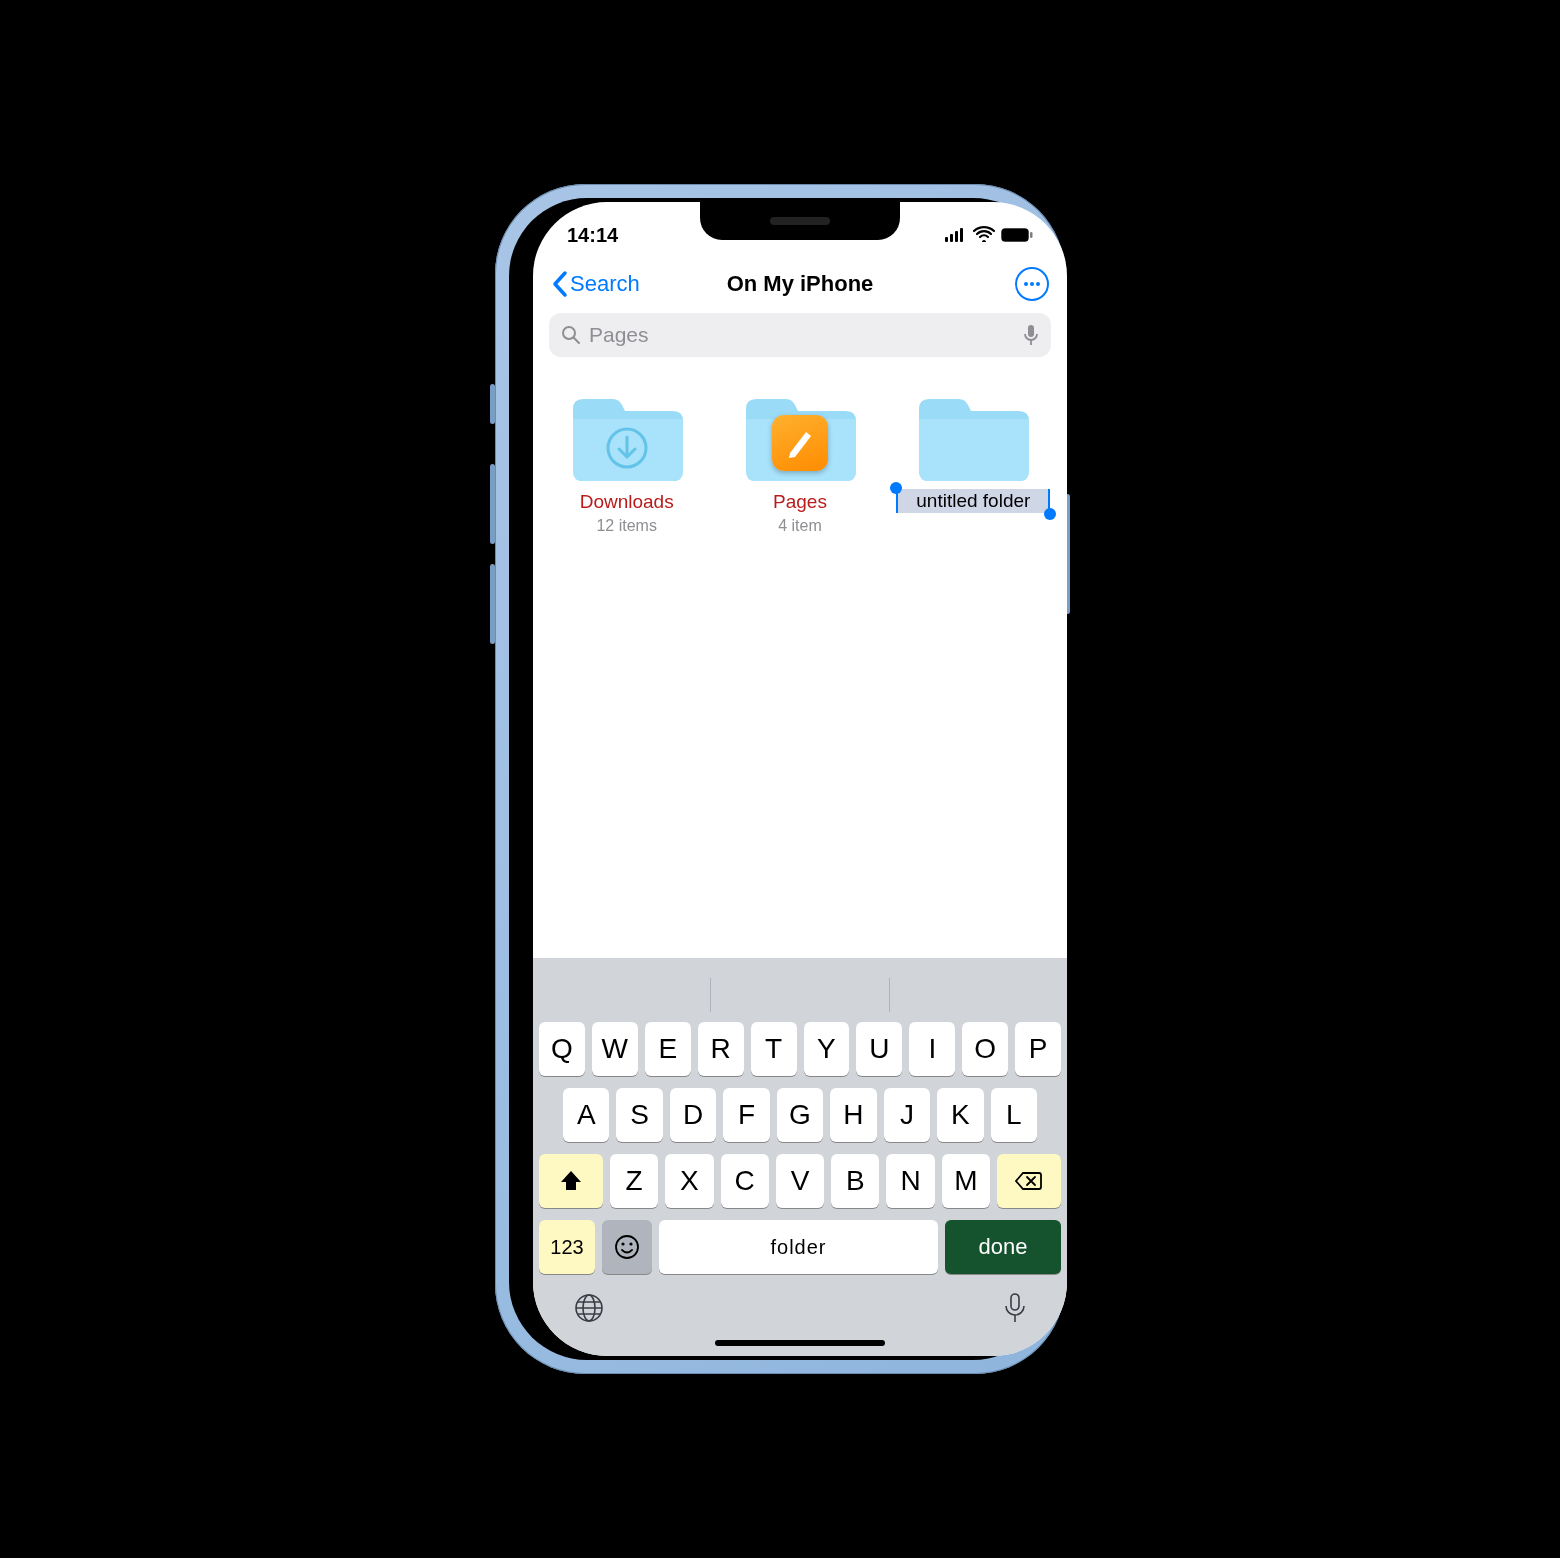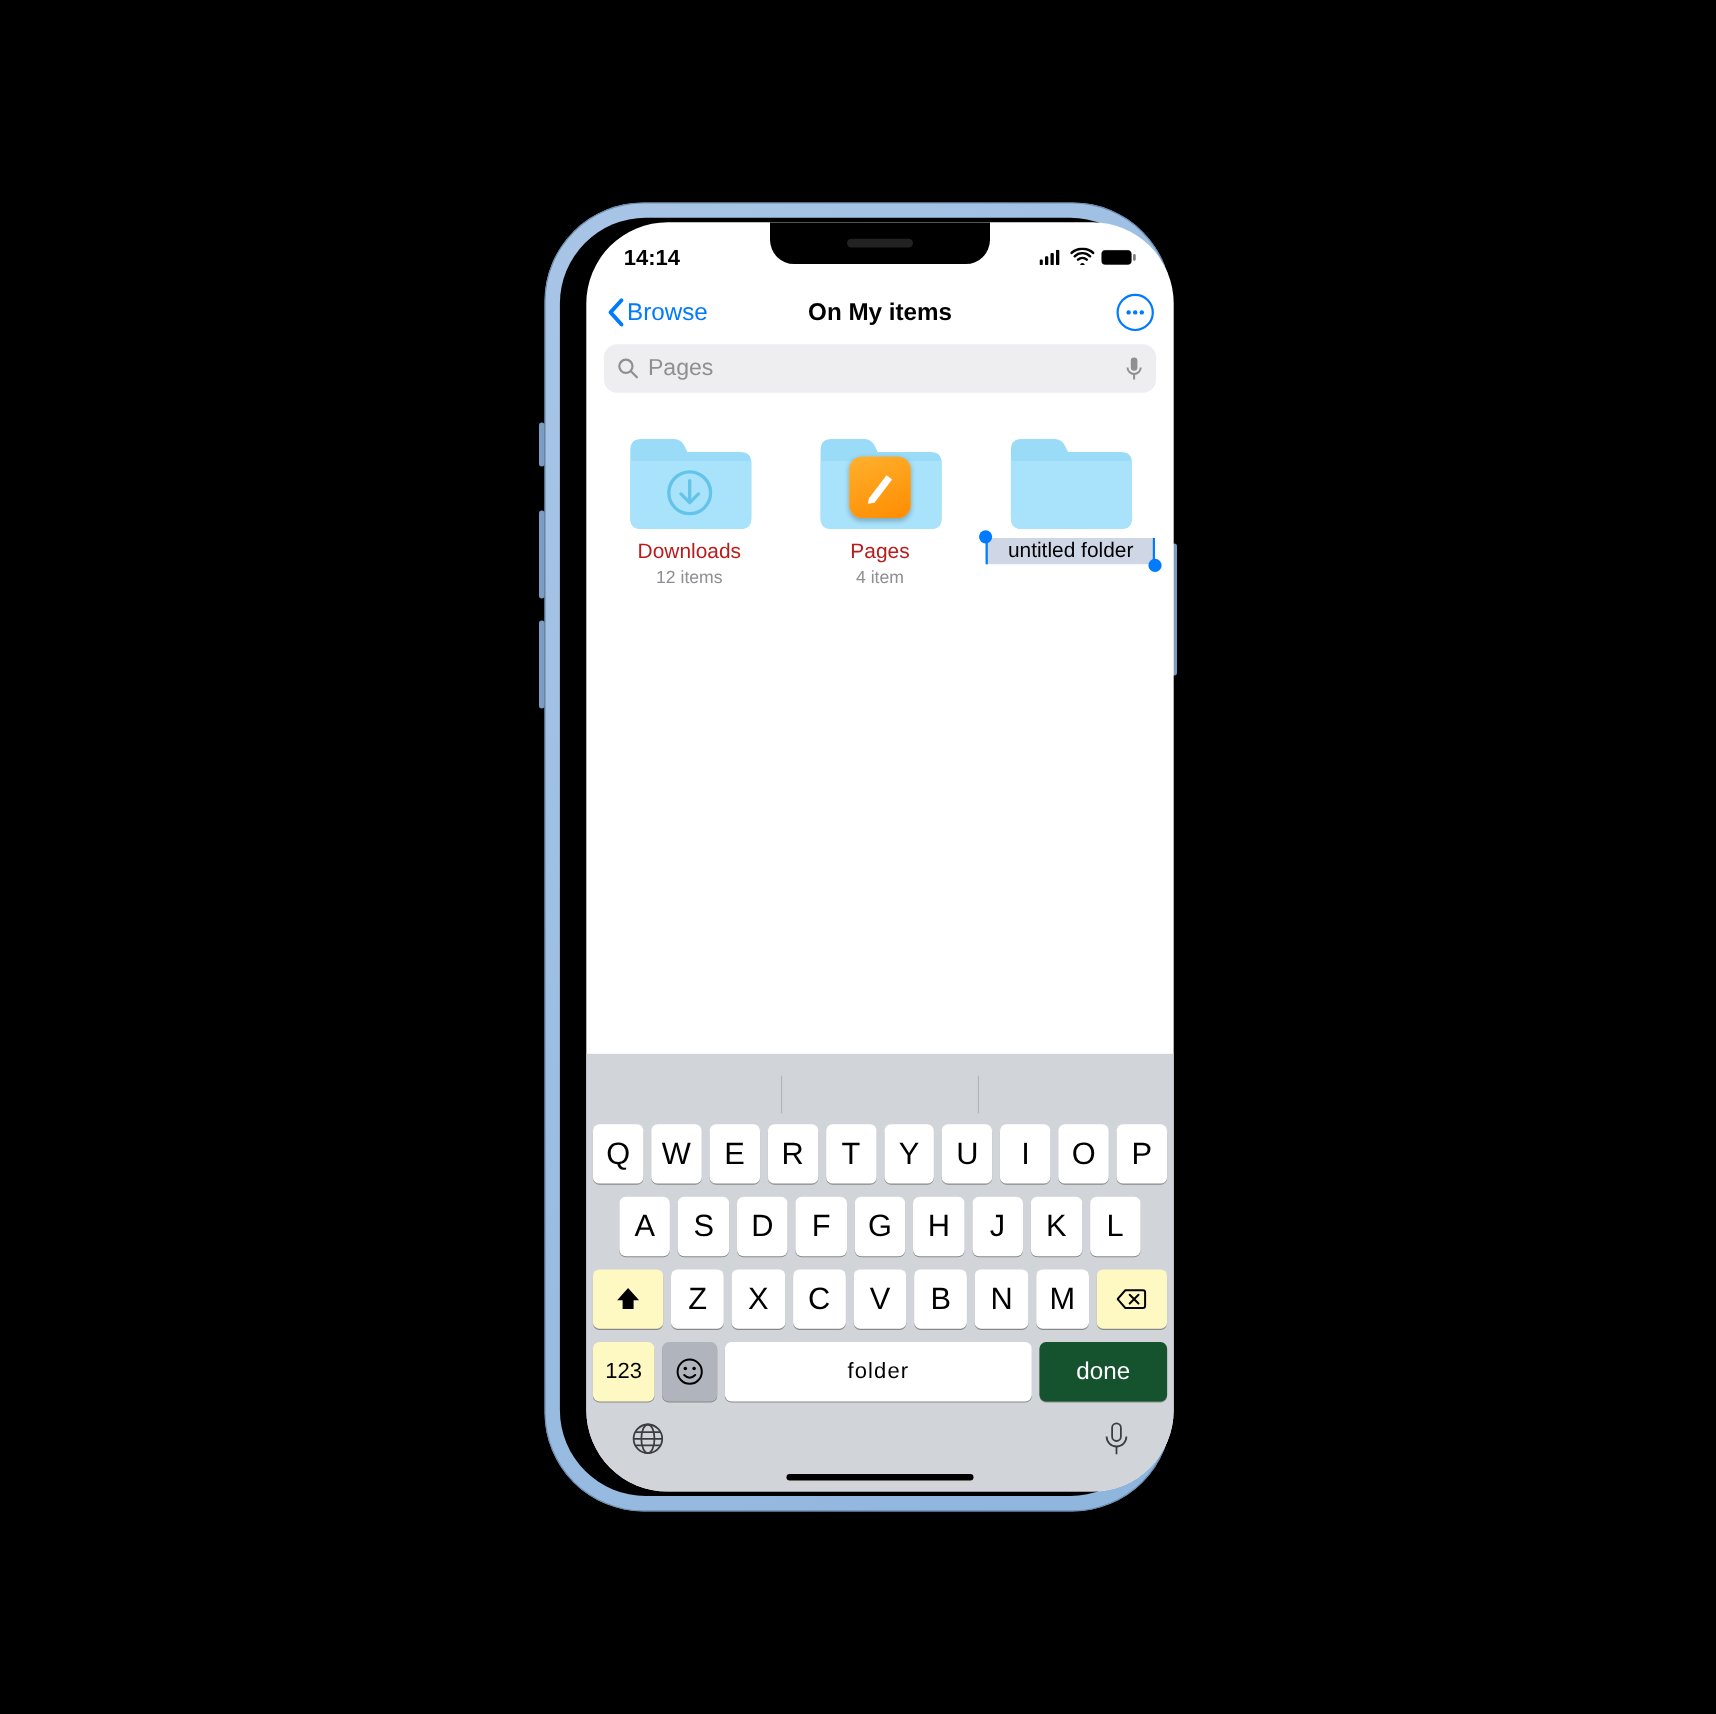--- a/index.html
+++ b/index.html
@@ -238,23 +238,23 @@
         </div>
       </div>
 
       <div class="nav-bar">
         <div class="back">
           <span class="chev">
             <svg width="17" height="28" viewBox="0 0 17 28">
                 <path d="M14 3 L4 14 L14 25" stroke="#007aff" stroke-width="3.5" fill="none" stroke-linecap="round" stroke-linejoin="round"></path>
               </svg>
           </span>
-          <span>Browse</span>
-        </div>
-        <div class="nav-title">On My items</div>
+          <span>Search</span>
+        </div>
+        <div class="nav-title">On My iPhone</div>
         <div class="more-btn">
           <span>
               <i class="dot"></i>
               <i class="dot"></i>
               <i class="dot"></i>
             </span>
         </div>
       </div>
 
       <div class="search-wrap">

